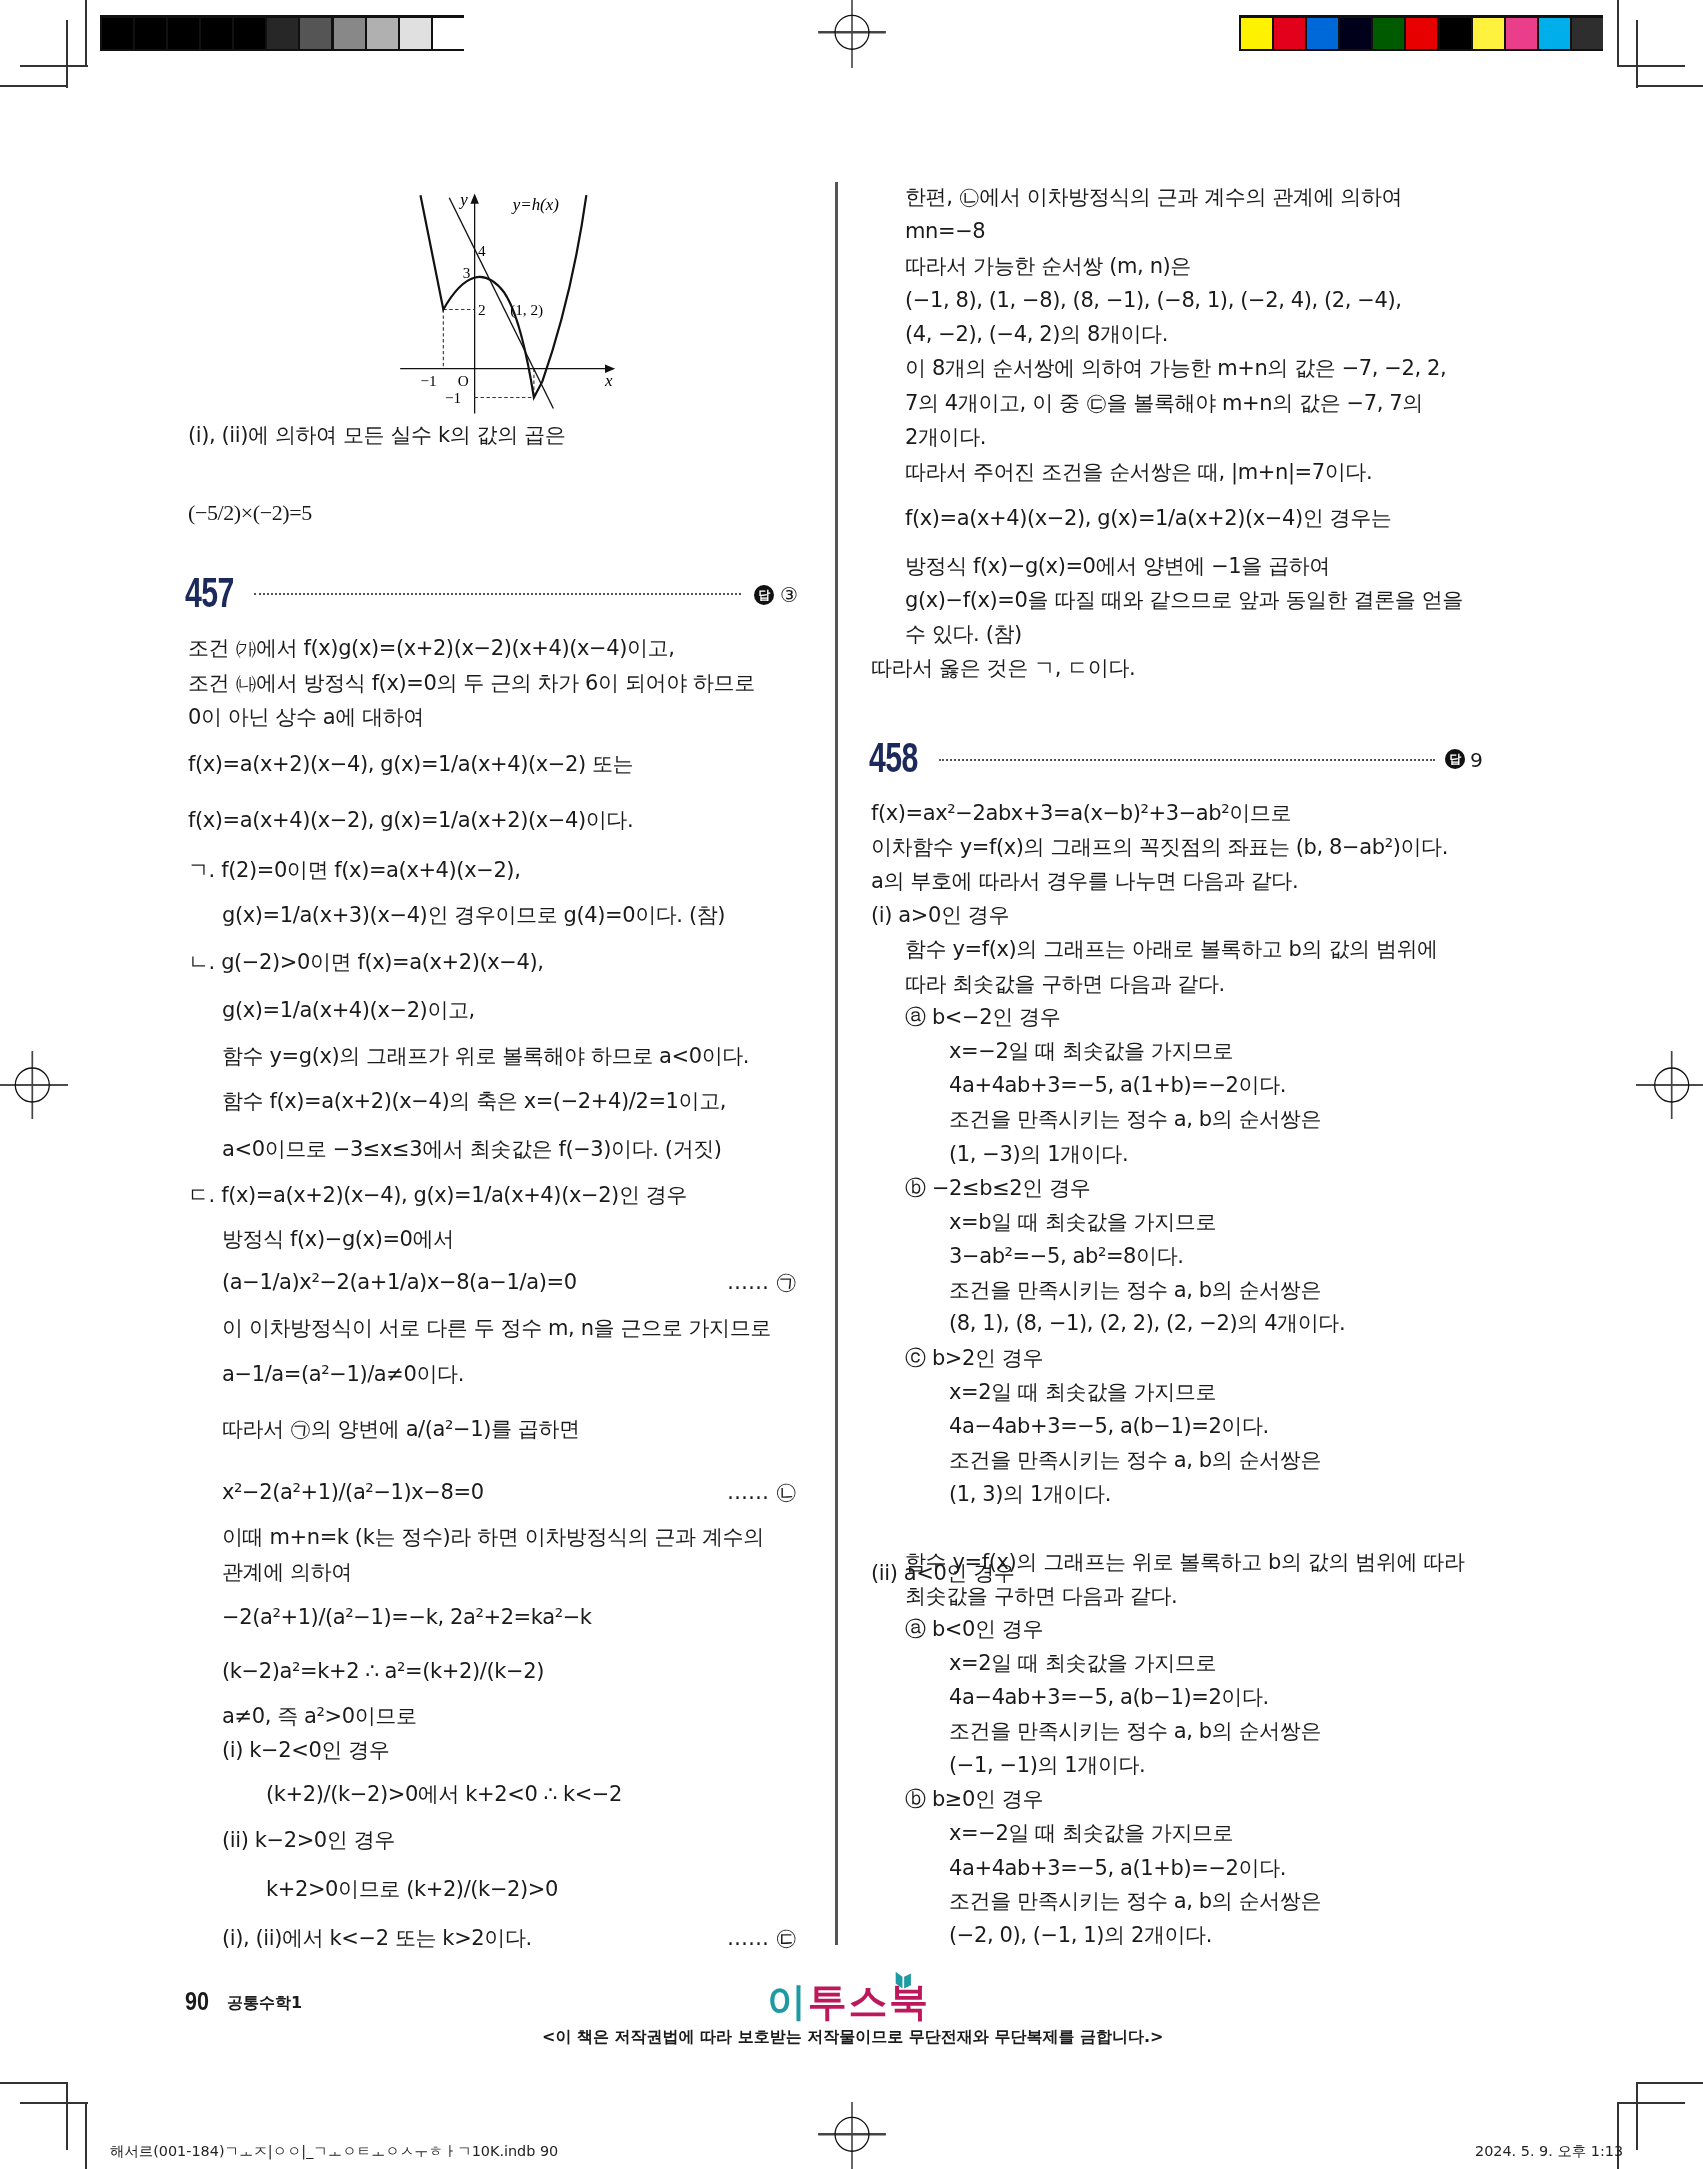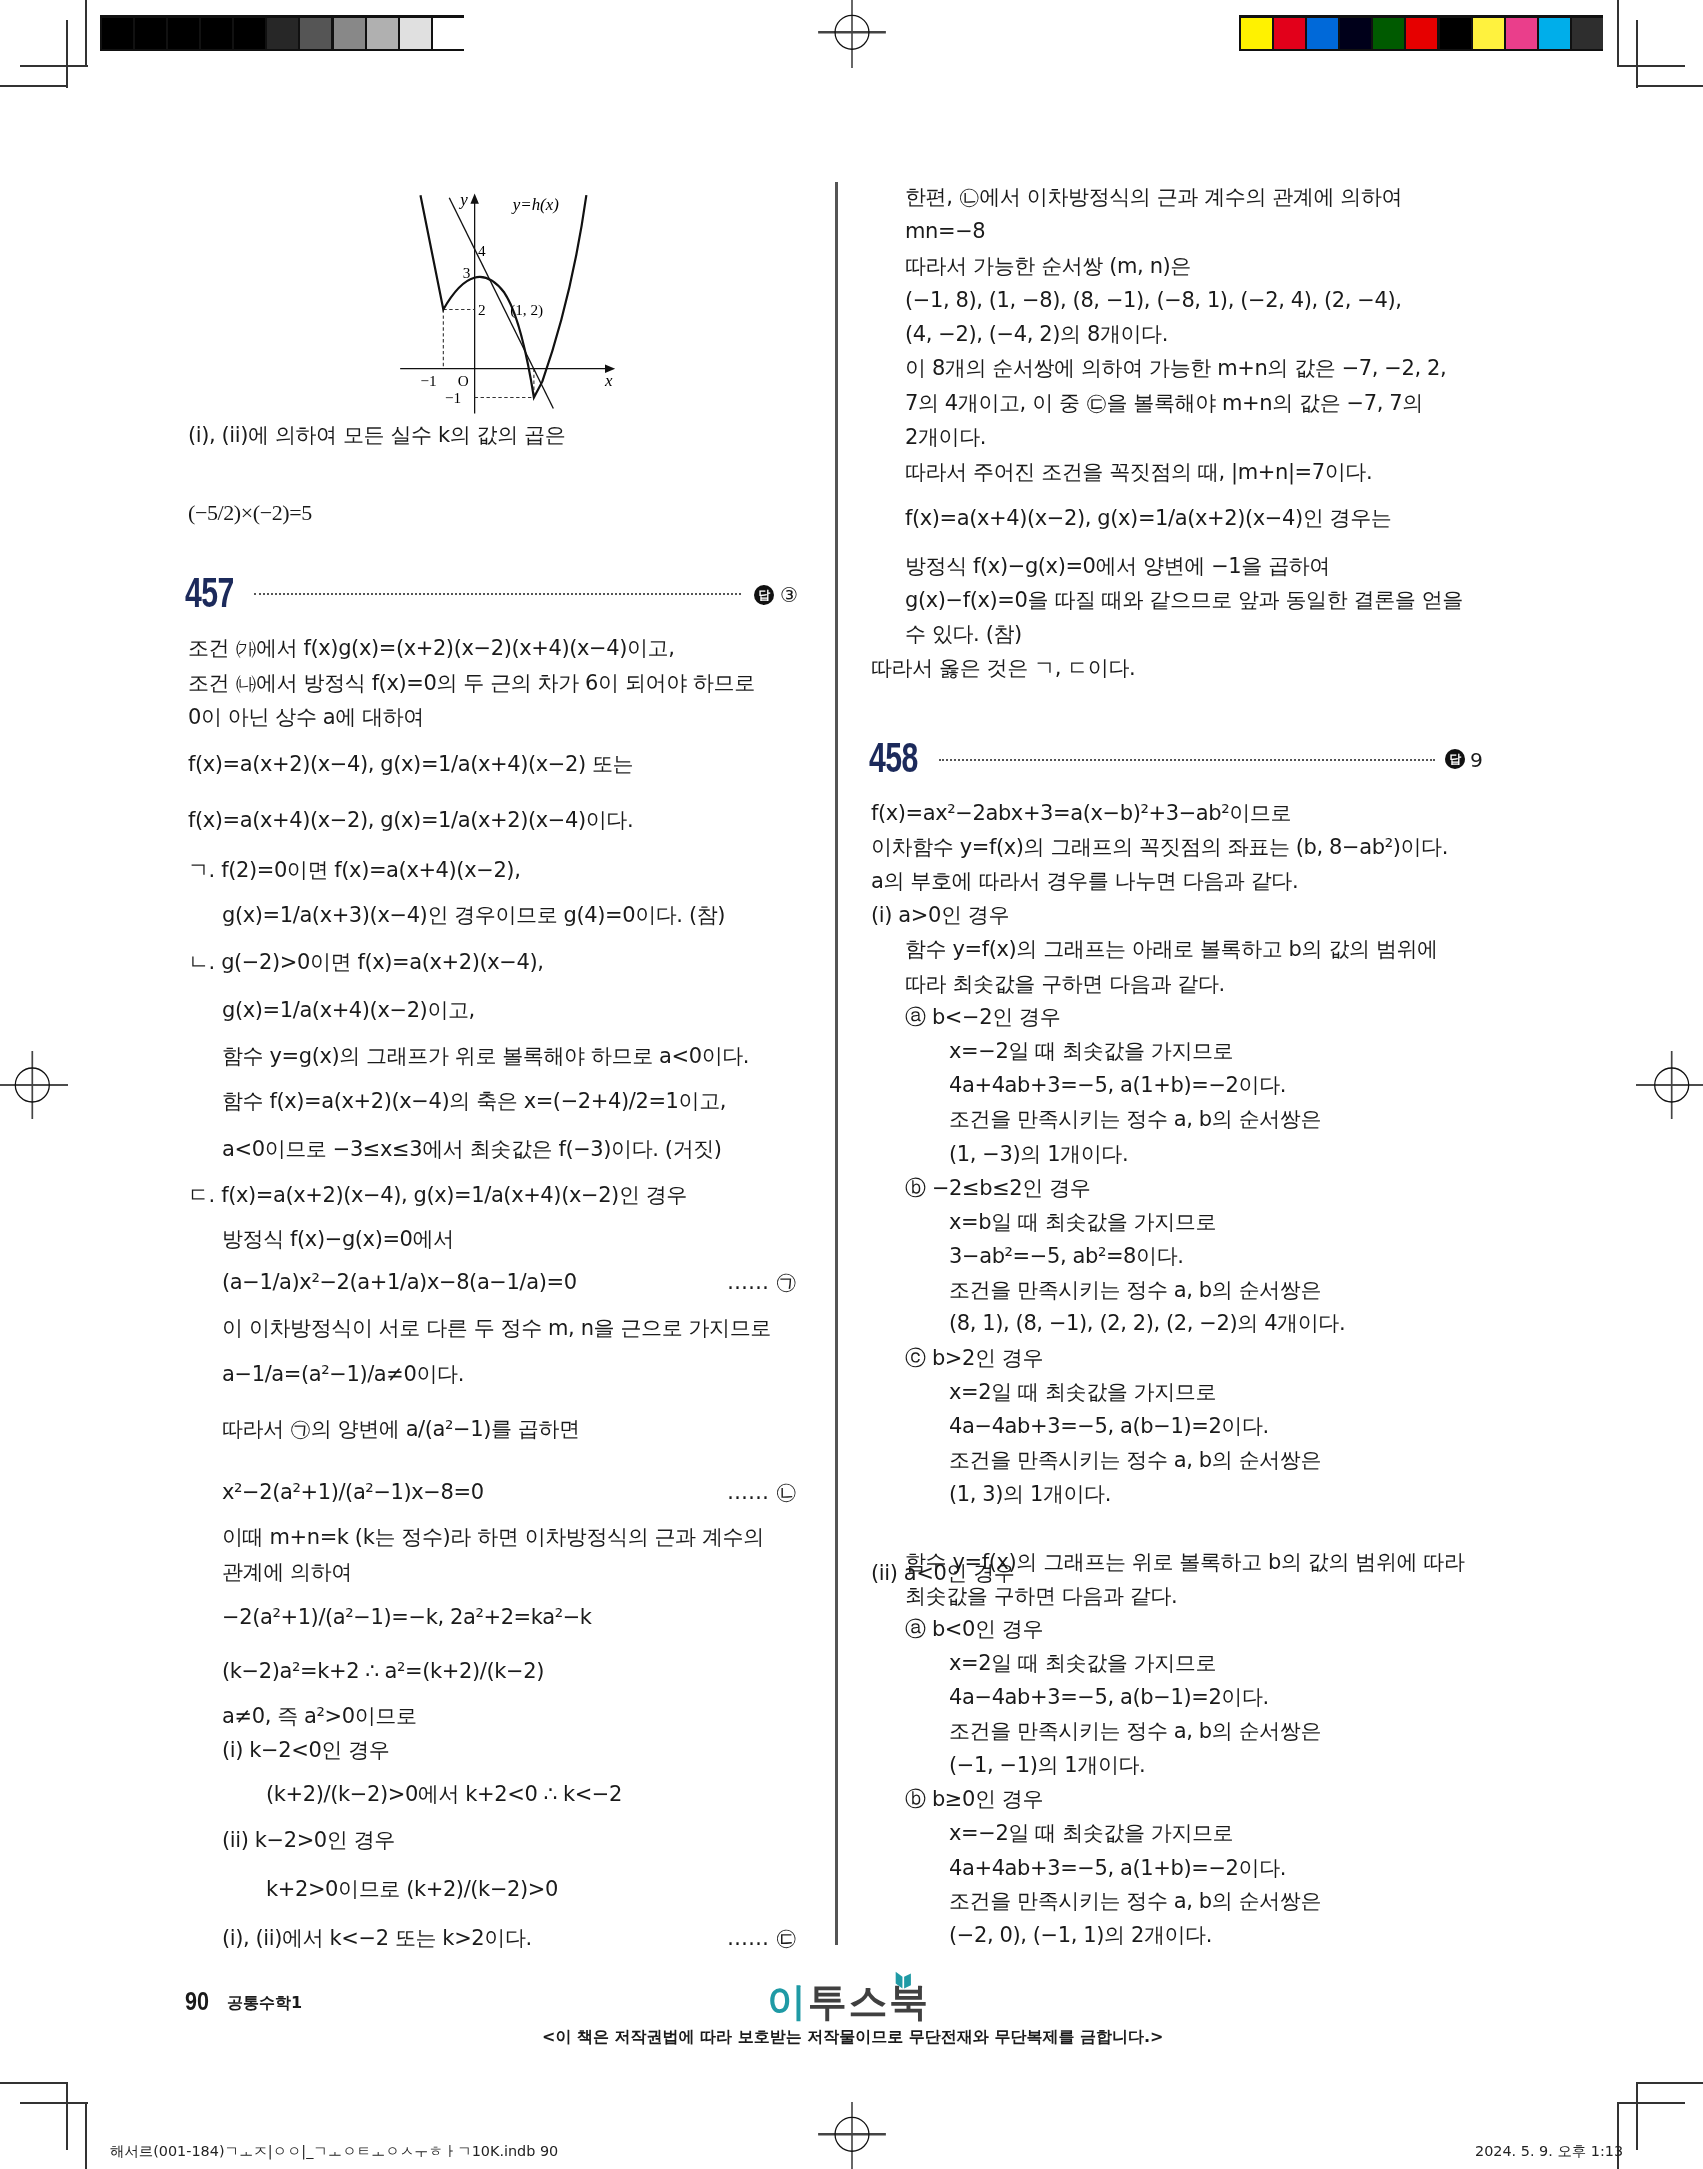--- a/index.html
+++ b/index.html
@@ -21,21 +21,21 @@
   .dots { position: absolute; border-top: 2.5px dotted #555; height: 0; }
   .ans-badge { position: absolute; width: 20.3px; height: 20.3px; border-radius: 50%; background: #111; color: #fff;
                font-size: 12px; font-weight: bold; text-align: center; line-height: 20.3px; }
   .ans-val { position: absolute; font-size: 20.3px; }
   .divider { position: absolute; left: 835px; top: 182px; width: 2.5px; height: 1763px; background: #555; }
   .footer-page { position: absolute; left: 185px; top: 1987px; font-size: 25.4px; font-weight: bold;
                  font-family: "Liberation Sans", sans-serif; transform: scaleX(0.85); transform-origin: left; }
   .footer-subject { position: absolute; left: 227px; top: 1993px; font-size: 16px; font-weight: bold; }
   .logo { position: absolute; left: 767px; top: 1975px; font-size: 39px; font-weight: bold; letter-spacing: 1.7px; }
   .logo .teal { color: #1f9aa5; }
-  .logo .grey { color: #404040; margin-top: 36px; }
+  .logo .grey { color: #be185d; margin-top: 36px; }
   .copyright { position: absolute; left: 542px; top: 2027px; font-size: 16px; font-weight: bold; }
   .slug-left { position: absolute; left: 110px; top: 2142px; font-size: 14.4px; color: #222; }
   .slug-right { position: absolute; left: 1475px; top: 2142px; font-size: 14.4px; color: #222; }
 </style>
 </head>
 <body>
 
 <div>
 
   <div class="crop" style="left:85px;top:0;width:1.7px;height:66px;"></div>
@@ -190,21 +190,21 @@
 <div class="rcol">
   <div id="lines-right-cont">
       <div class="line ind1" style="top: 183px;">한편, ㉡에서 이차방정식의 근과 계수의 관계에 의하여</div>
       <div class="line ind1" style="top: 217px;">mn=−8</div>
       <div class="line ind1" style="top: 252px;">따라서 가능한 순서쌍 (m, n)은</div>
       <div class="line ind1" style="top: 286px;">(−1, 8), (1, −8), (8, −1), (−8, 1), (−2, 4), (2, −4),</div>
       <div class="line ind1" style="top: 320px;">(4, −2), (−4, 2)의 8개이다.</div>
       <div class="line ind1" style="top: 354px;">이 8개의 순서쌍에 의하여 가능한 m+n의 값은 −7, −2, 2,</div>
       <div class="line ind1" style="top: 389px;">7의 4개이고, 이 중 ㉢을 볼록해야 m+n의 값은 −7, 7의</div>
       <div class="line ind1" style="top: 423px;">2개이다.</div>
-      <div class="line ind1" style="top: 458px;">따라서 주어진 조건을 꼭짓점의 때, |m+n|=7이다.</div>
+      <div class="line ind1" style="top: 458px;">따라서 주어진 조건을 순서쌍은 때, |m+n|=7이다.</div>
       <div class="line ind1" style="top: 504px;">f(x)=a(x+4)(x−2), g(x)=1/a(x+2)(x−4)인 경우는</div>
       <div class="line ind1" style="top: 552px;">방정식 f(x)−g(x)=0에서 양변에 −1을 곱하여</div>
       <div class="line ind1" style="top: 586px;">g(x)−f(x)=0을 따질 때와 같으므로 앞과 동일한 결론을 얻을</div>
       <div class="line ind1" style="top: 620px;">수 있다. (참)</div>
       <div class="line" style="top: 654px;">따라서 옳은 것은 ㄱ, ㄷ이다.</div>
     </div>
 
   <div class="heading" style="left:869px;top:734px;">458</div>
   <div class="dots" style="left:939px;top:759px;width:496px;"></div>
   <div class="ans-badge" style="left:1445px;top:749px;">답</div>

